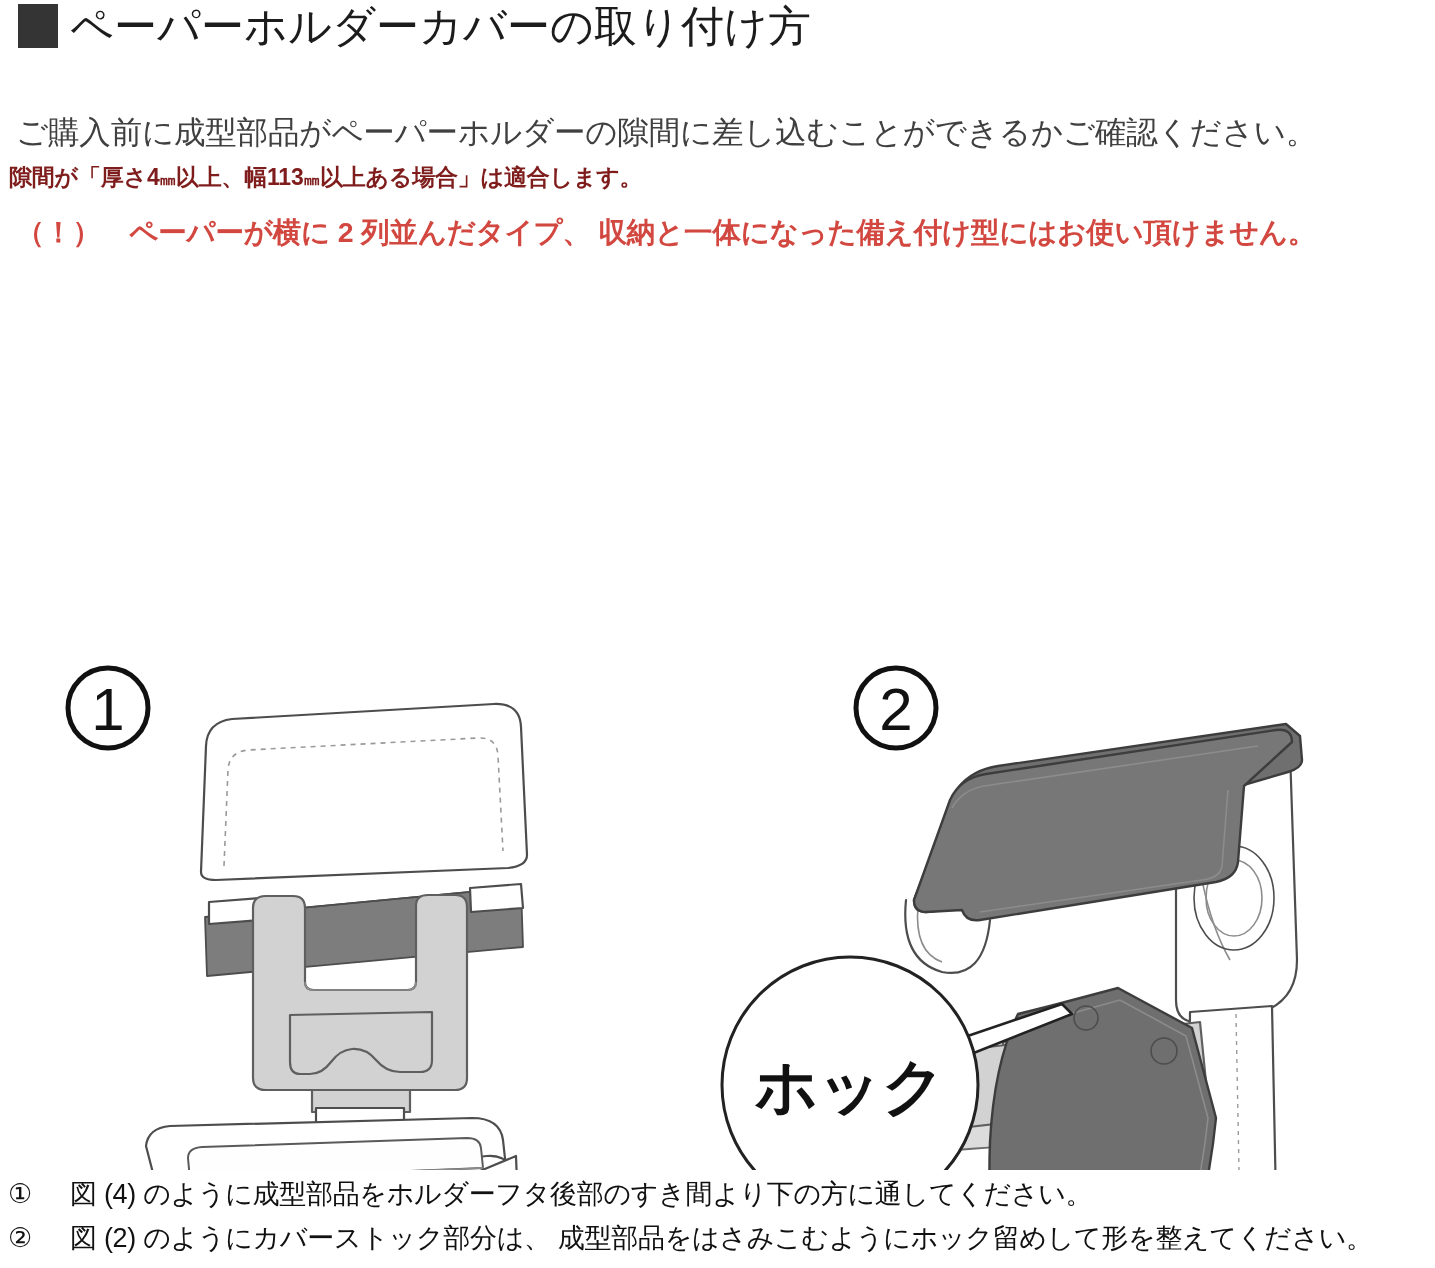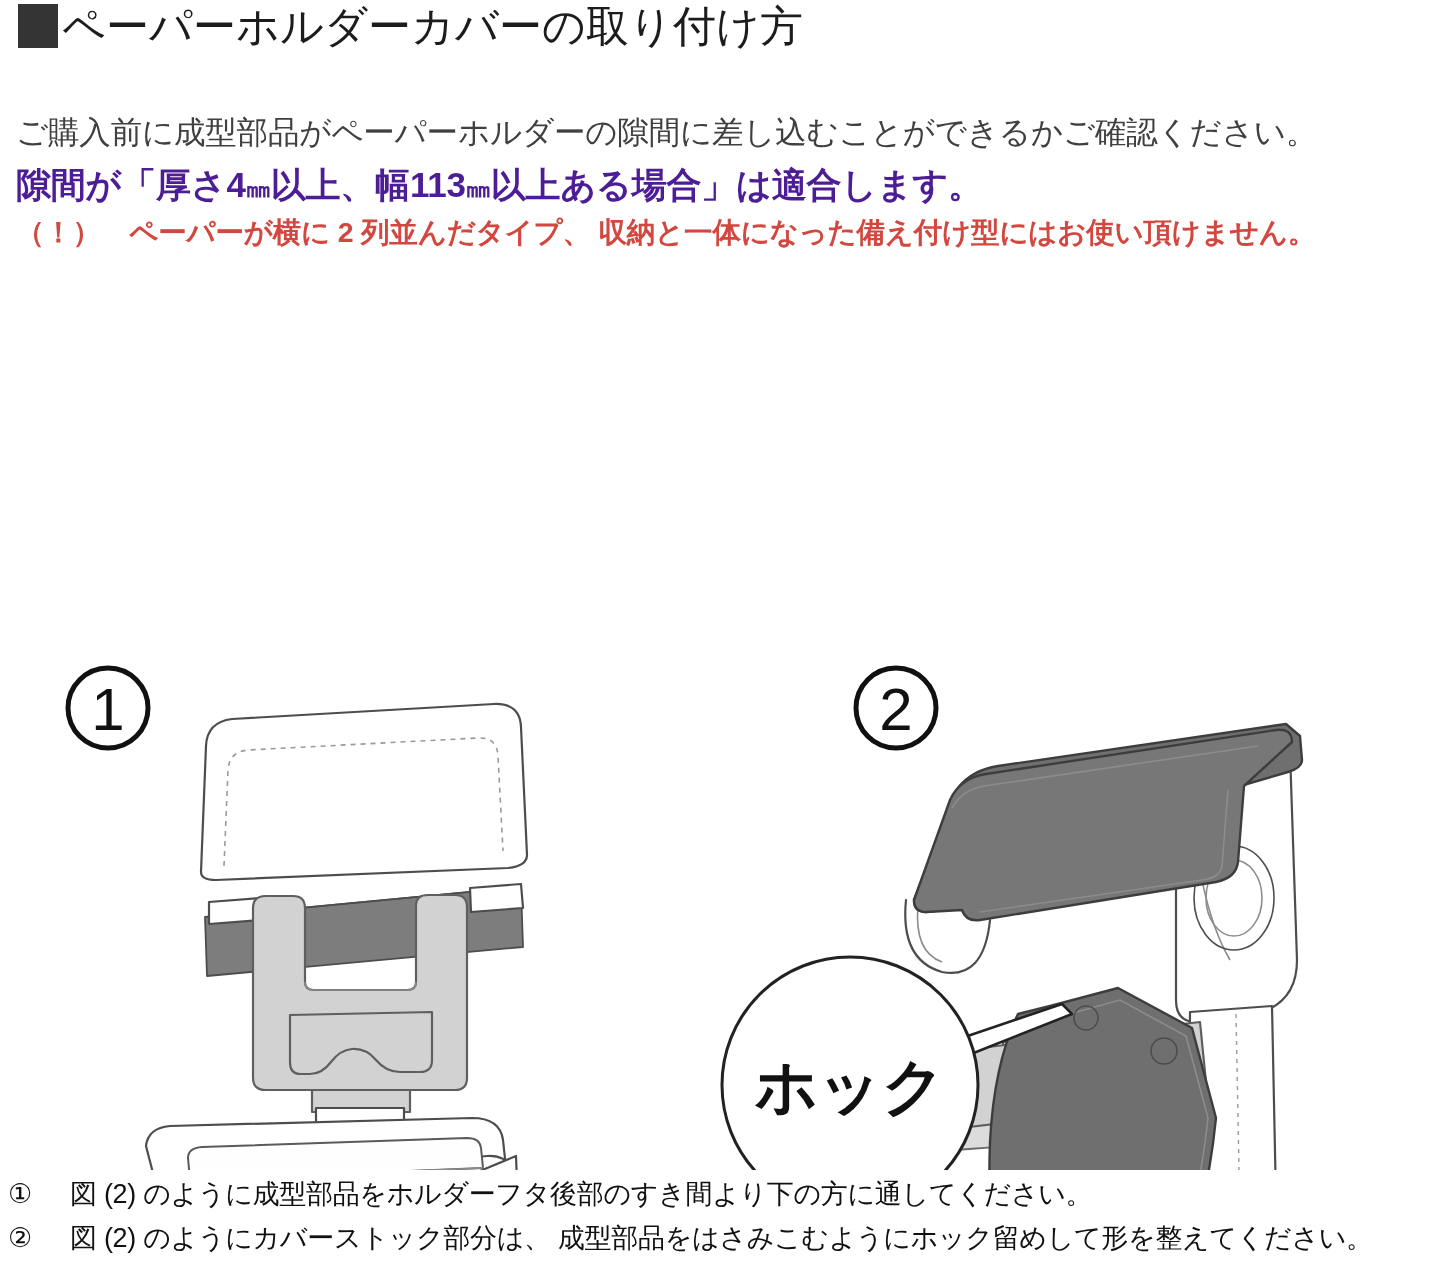--- a/index.html
+++ b/index.html
@@ -24,21 +24,21 @@
     left: 0;
     top: 0;
     width: 1435px;
   }
   .title-row {
     position: absolute;
     left: 18px;
     top: 4px;
     display: flex;
     align-items: center;
-    gap: 4px;
+    gap: 12px;
     white-space: nowrap;
   }
   .title-bullet {
     width: 40px;
     height: 44px;
     background: #343434;
     display: inline-block;
     flex: 0 0 auto;
   }
   .title-text {
@@ -54,25 +54,25 @@
     left: 16px;
     top: 113px;
     font-size: 31.5px;
     line-height: 1.25;
     color: #404040;
     letter-spacing: -0.2px;
     white-space: nowrap;
   }
   .warn1 {
     position: absolute;
-    left: 16px;
+    left: 9px;
     top: 164px;
-    font-size: 35px;
+    font-size: 23px;
     line-height: 1.2;
-    color: #4c1d95;
+    color: #7f1d1d;
     font-weight: 700;
     letter-spacing: -0.2px;
     white-space: nowrap;
   }
   .warn2 {
     position: absolute;
     left: 16px;
     top: 215px;
     font-size: 28.5px;
     line-height: 1.2;
@@ -315,15 +315,15 @@
 
     <g>
       <circle class="callout" cx="850" cy="785" r="128"></circle>
       <text class="calloutt" x="850" y="808">ホック</text>
     </g>
   </g>
 </svg>
 </div>
 
 <div class="footer">
-  <div class="foot-line l1"><span class="foot-num">①</span><span>図 (2) のように成型部品をホルダーフタ後部のすき間より下の方に通してください。</span></div>
+  <div class="foot-line l1"><span class="foot-num">①</span><span>図 (4) のように成型部品をホルダーフタ後部のすき間より下の方に通してください。</span></div>
   <div class="foot-line l2"><span class="foot-num">②</span><span>図 (2) のようにカバーストック部分は、 成型部品をはさみこむようにホック留めして形を整えてください。</span></div>
 </div>
 
 </body></html>

